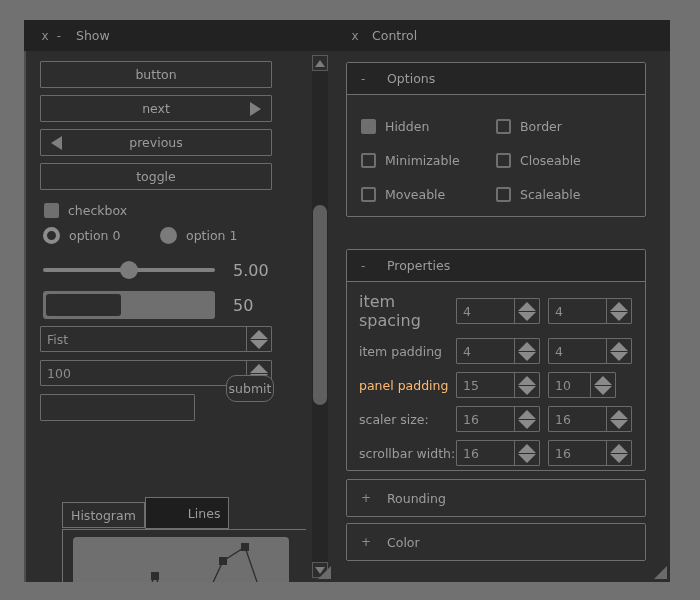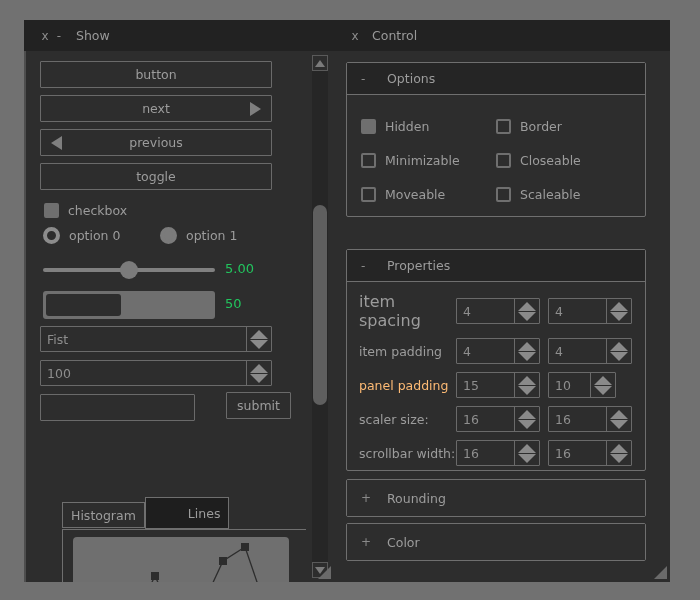--- a/index.html
+++ b/index.html
@@ -86,21 +86,21 @@
   
   .slider{position:relative;height:22px;}
   .slider .track{
     position:absolute;top:50%;left:0;right:0;height:4px;margin-top:-2px;
     background:#808080;border-radius:2px;
   }
   .slider .knob{
     position:absolute;top:50%;width:18px;height:18px;margin-top:-9px;
     margin-left:-9px;border-radius:50%;background:#7b7b7b;
   }
-  .val-label{color:#22c55e;font-size:13px;white-space:nowrap;}
+  .val-label{color:#a3a3a3;font-size:16px;white-space:nowrap;margin-left:8px;}
   
   .progress{
     height:28px;background:#6f6f6f;border-radius:3px;position:relative;
     box-sizing:border-box;padding:3px;
   }
   .progress .fill{
     height:100%;background:#2d2d2d;border-radius:3px;
   }
   
   .prop{
@@ -251,21 +251,21 @@
           <span class="pv">100</span>
           <span class="spin">
             <i class="up"></i>
             <i class="dn"></i>
           </span>
         </div>
 
         <div class="edit" style="position:absolute;left:0;top:333px;width:155px;">
           <span placeholder=""></span>
         </div>
-        <div class="btn" style="position:absolute;left:186px;top:331px;width:65px;">
+        <div class="btn" style="position:absolute;left:186px;top:314px;width:48px;border-radius:10px;">
           <span>submit</span>
         </div>
       </div>
 
       <div class="tabs" style="position:absolute;left:36px;top:447px;">
         <div class="tab">
           <span>Histogram</span>
         </div>
         <div class="tab active">
           <span>Lines</span>

